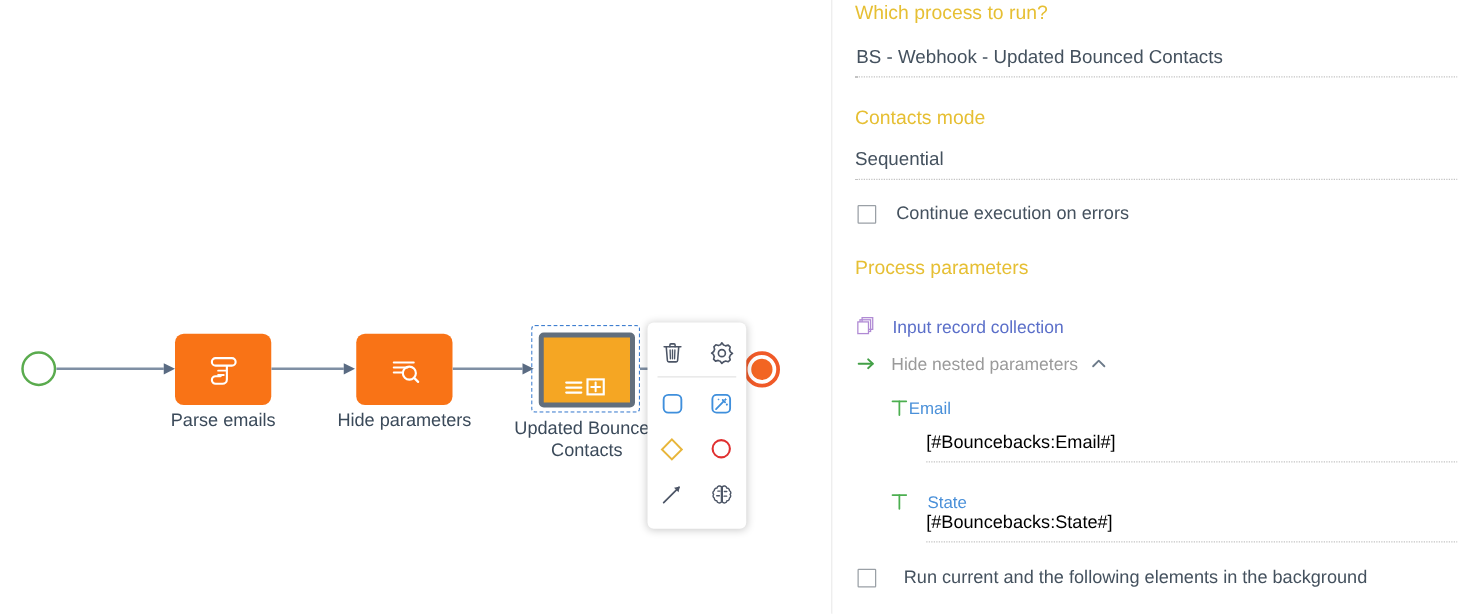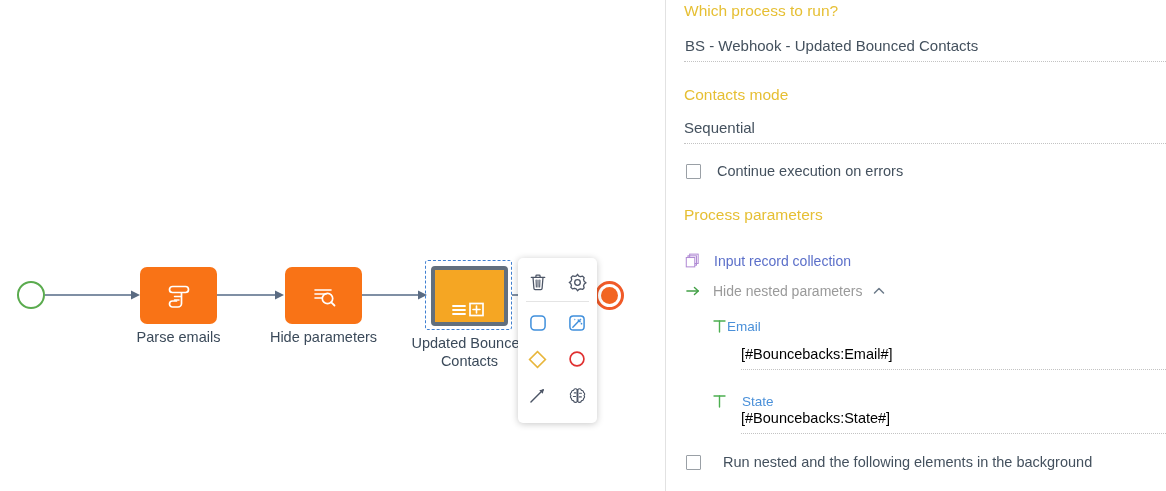--- a/index.html
+++ b/index.html
@@ -447,19 +447,19 @@
           <line x1="2" y1="3" x2="13" y2="3" stroke="#4caf50" stroke-width="1.4" stroke-linecap="round"></line>
           <line x1="7.5" y1="3" x2="7.5" y2="14" stroke="#4caf50" stroke-width="1.4" stroke-linecap="round"></line>
         </svg>
         <span class="param-label" style="margin-left:15px;">State</span>
       </div>
       <div class="abs param-value" style="left:57px; top:410px;">[#Bouncebacks:State#]</div>
       <div class="abs dotted" style="left:57px; top:432px; width:425px;"></div>
 
       <div class="abs row" style="left:2px; top:454px;">
         <span class="cbox"></span>
-        <span class="cbox-label" style="margin-left:22px;">Run nested and the following elements in the background</span>
+        <span class="cbox-label" style="margin-left:22px;">Run current and the following elements in the background</span>
       </div>
 
     </div>
   </div>
 
 </div>
 
 </body></html>

